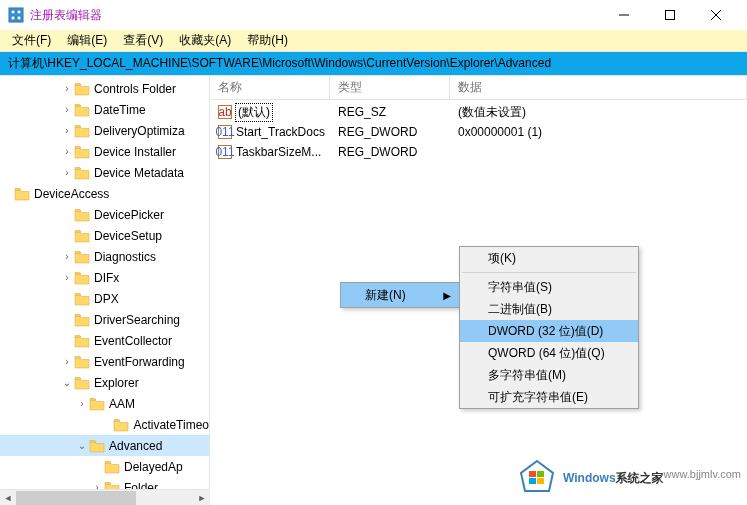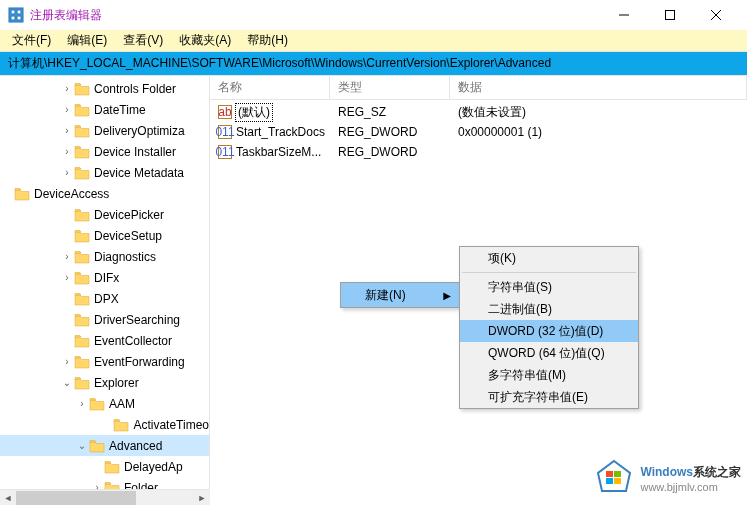--- a/index.html
+++ b/index.html
@@ -54,21 +54,21 @@
 .ctxmenu2 .row.hl { background: #91c9f7; }
 .ctxmenu2 .sep { height: 1px; background: #d0d0d0; margin: 3px 2px; }
 
 .hscroll { position: absolute; left: 0; bottom: 0; width: 210px; height: 16px; background: #f0f0f0; display: flex; align-items: center; border-top: 1px solid #e5e5e5; }
 .hscroll .btn { width: 16px; height: 16px; background: #f0f0f0; display: flex; align-items: center; justify-content: center; color: #606060; font-size: 9px; }
 .hscroll .track { flex: 1; height: 16px; position: relative; }
 .hscroll .thumb { position: absolute; left: 0; top: 1px; width: 120px; height: 14px; background: #cdcdcd; }
 
 .watermark { position: absolute; right: 6px; bottom: 10px; display: flex; align-items: center; gap: 8px; }
 .watermark .logo { width: 36px; height: 36px; }
-.watermark .txt { display: flex; flex-direction: column; }
+.watermark .txt { display: flex; }
 .watermark .t1 { font-size: 15px; color: #3a7fbf; font-weight: 600; }
 .watermark .t1 .tail { color: #333; }
 .watermark .t2 { font-size: 11px; color: #888; }
 
 
 .folder-svg { fill: #ffd76a; stroke: #d9a436; stroke-width: 0.5; }
 .regicon-svg { fill: #4aa0e8; stroke: #1f6faf; }
 </style>
 </head>
 <body>

